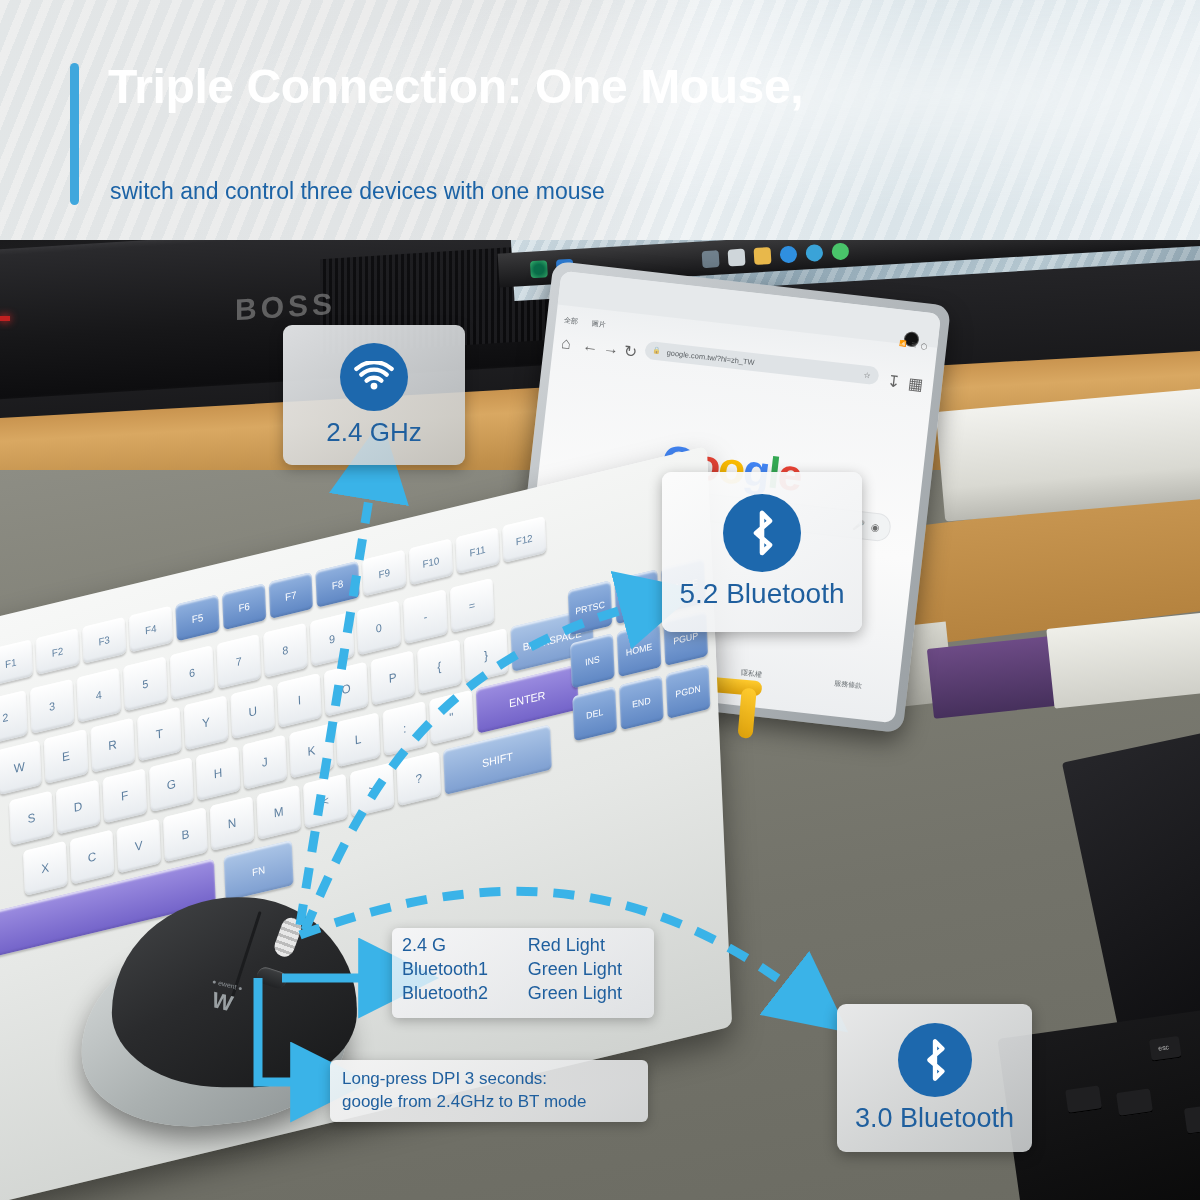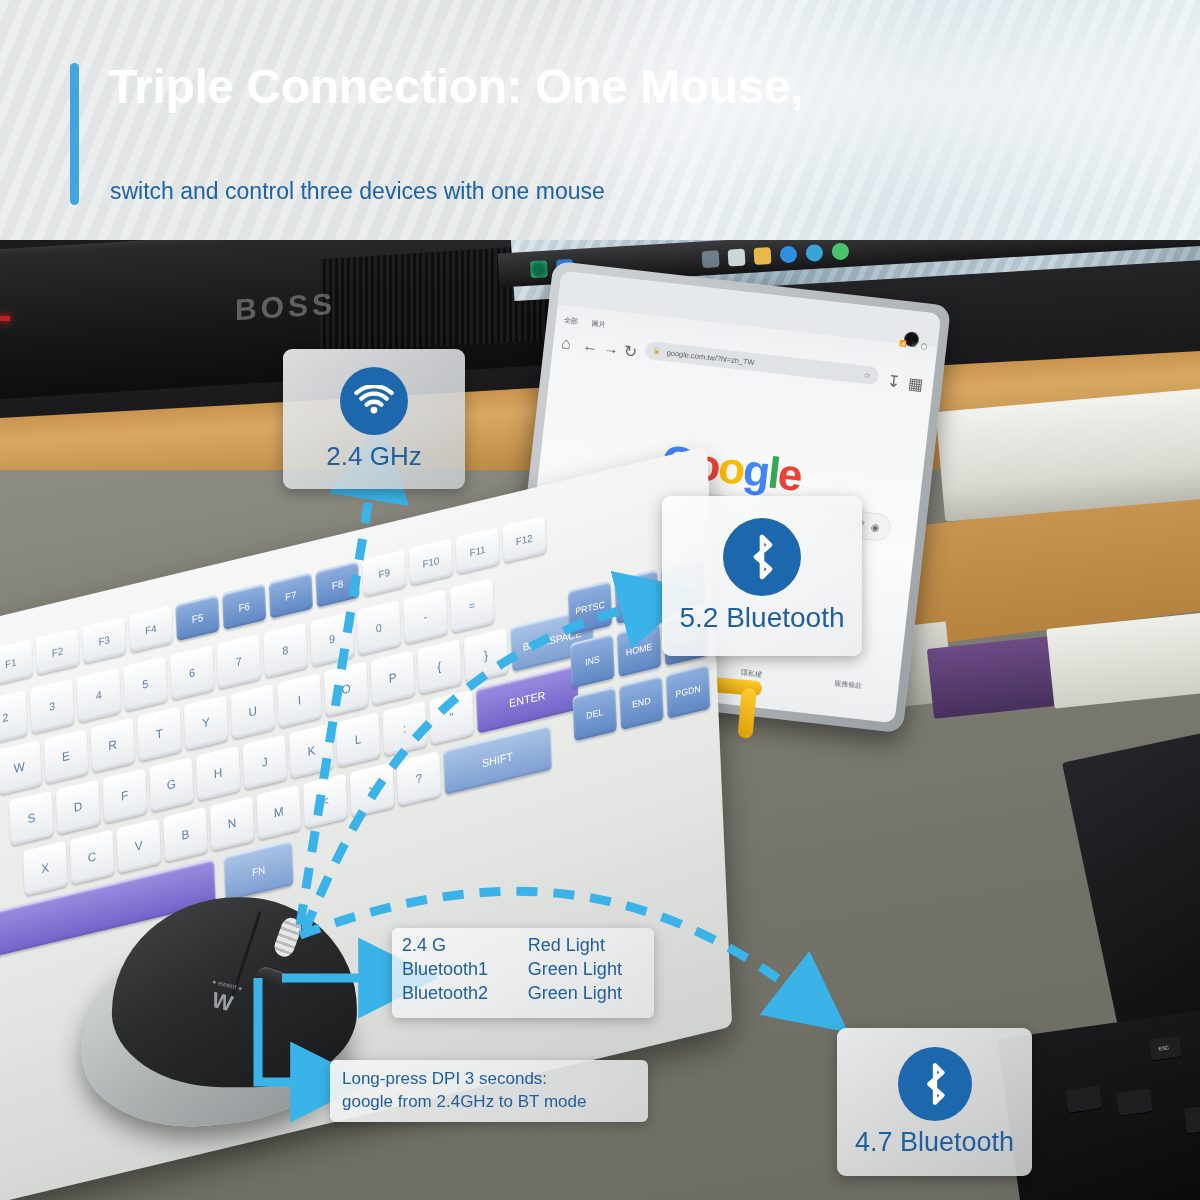--- a/index.html
+++ b/index.html
@@ -139,21 +139,21 @@
   .banner-fade{position:absolute;left:0;bottom:0;width:100%;height:30px;
      background:linear-gradient(180deg,rgba(236,238,239,0),rgba(236,238,239,.0));}
   .accent-bar{position:absolute;left:70px;top:63px;width:9px;height:142px;border-radius:5px;}
   .h1{position:absolute;left:108px;top:60px;width:980px;font-size:48px;font-weight:bold;
      line-height:1.12;letter-spacing:-.4px;}
   .h1 .l2{display:block;}
   .sub{position:absolute;left:110px;top:178px;font-size:23px;}
 
   
   .badge{position:absolute;border-radius:9px;display:flex;flex-direction:column;align-items:center;
-     justify-content:center;gap:6px;box-shadow:0 4px 14px rgba(0,0,0,.30);margin-top:24px;}
+     justify-content:center;gap:6px;box-shadow:0 4px 14px rgba(0,0,0,.30);}
   .badge .circ{border-radius:50%;display:flex;align-items:center;justify-content:center;}
   .badge .lbl{font-weight:normal;}
 
   #badge-24{left:283px;top:325px;width:182px;height:140px;
      background:linear-gradient(145deg,rgba(236,238,240,.92),rgba(196,200,202,.88));}
   #badge-52{left:662px;top:472px;width:200px;height:160px;
      background:linear-gradient(145deg,rgba(252,252,252,.95),rgba(236,238,240,.92));}
   #badge-30{left:837px;top:1004px;width:195px;height:148px;
      background:linear-gradient(145deg,rgba(238,239,240,.95),rgba(203,206,207,.9));}
 
@@ -396,21 +396,21 @@
     </div>
     <div class="lbl" style="font-size:28px;color:#1f5f9e;">5.2 Bluetooth</div>
   </div>
 
   <div class="badge" id="badge-30" style="position:absolute">
     <div class="circ" style="width:74px;height:74px;background:#1d68ad;">
       <svg width="32" height="46" viewBox="0 0 34 48" aria-hidden="true">
         <path d="M11 24 L25 12 L17 4 L17 44 L25 36 L11 24" fill="none" stroke="#fff" stroke-width="4.6" stroke-linejoin="round" stroke-linecap="round"></path>
       </svg>
     </div>
-    <div class="lbl" style="font-size:27px;color:#1f5f9e;">4.7 Bluetooth</div>
+    <div class="lbl" style="font-size:27px;color:#1f5f9e;">3.0 Bluetooth</div>
   </div>
 
   <div class="panel" id="panel-table" style="position:absolute">
     <table>
         <tbody id="mode-rows">
           <tr>
             <td class="c1" style="color: rgb(31, 95, 158);">2.4 G</td>
             <td style="color: rgb(31, 95, 158);">Red Light</td>
           </tr>
           <tr>

